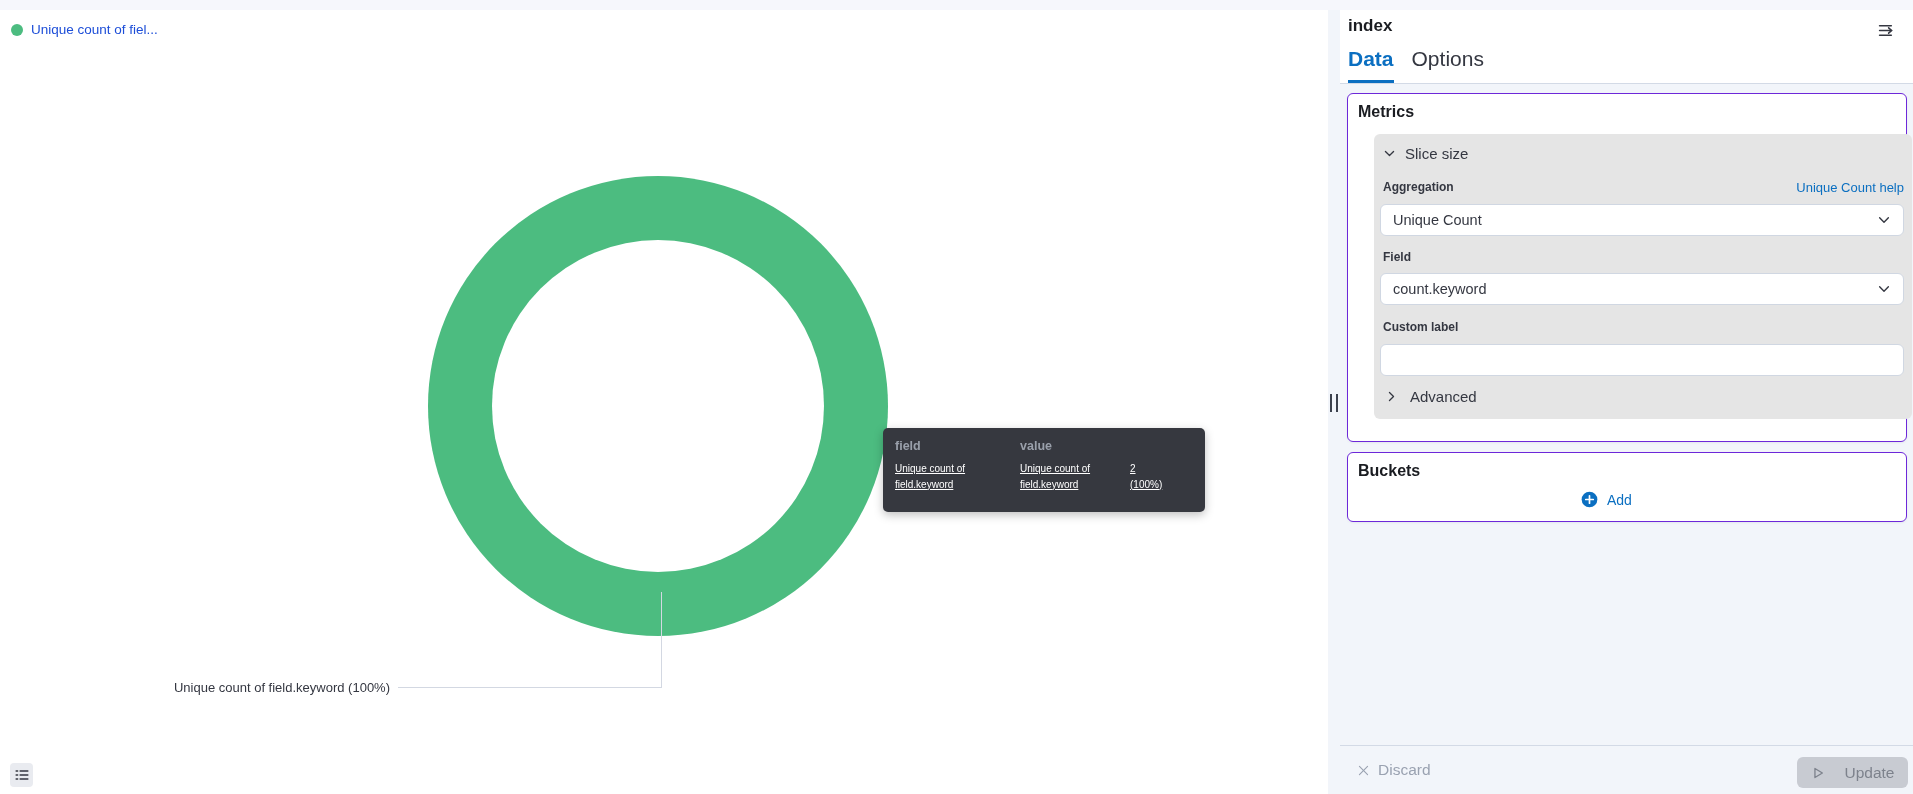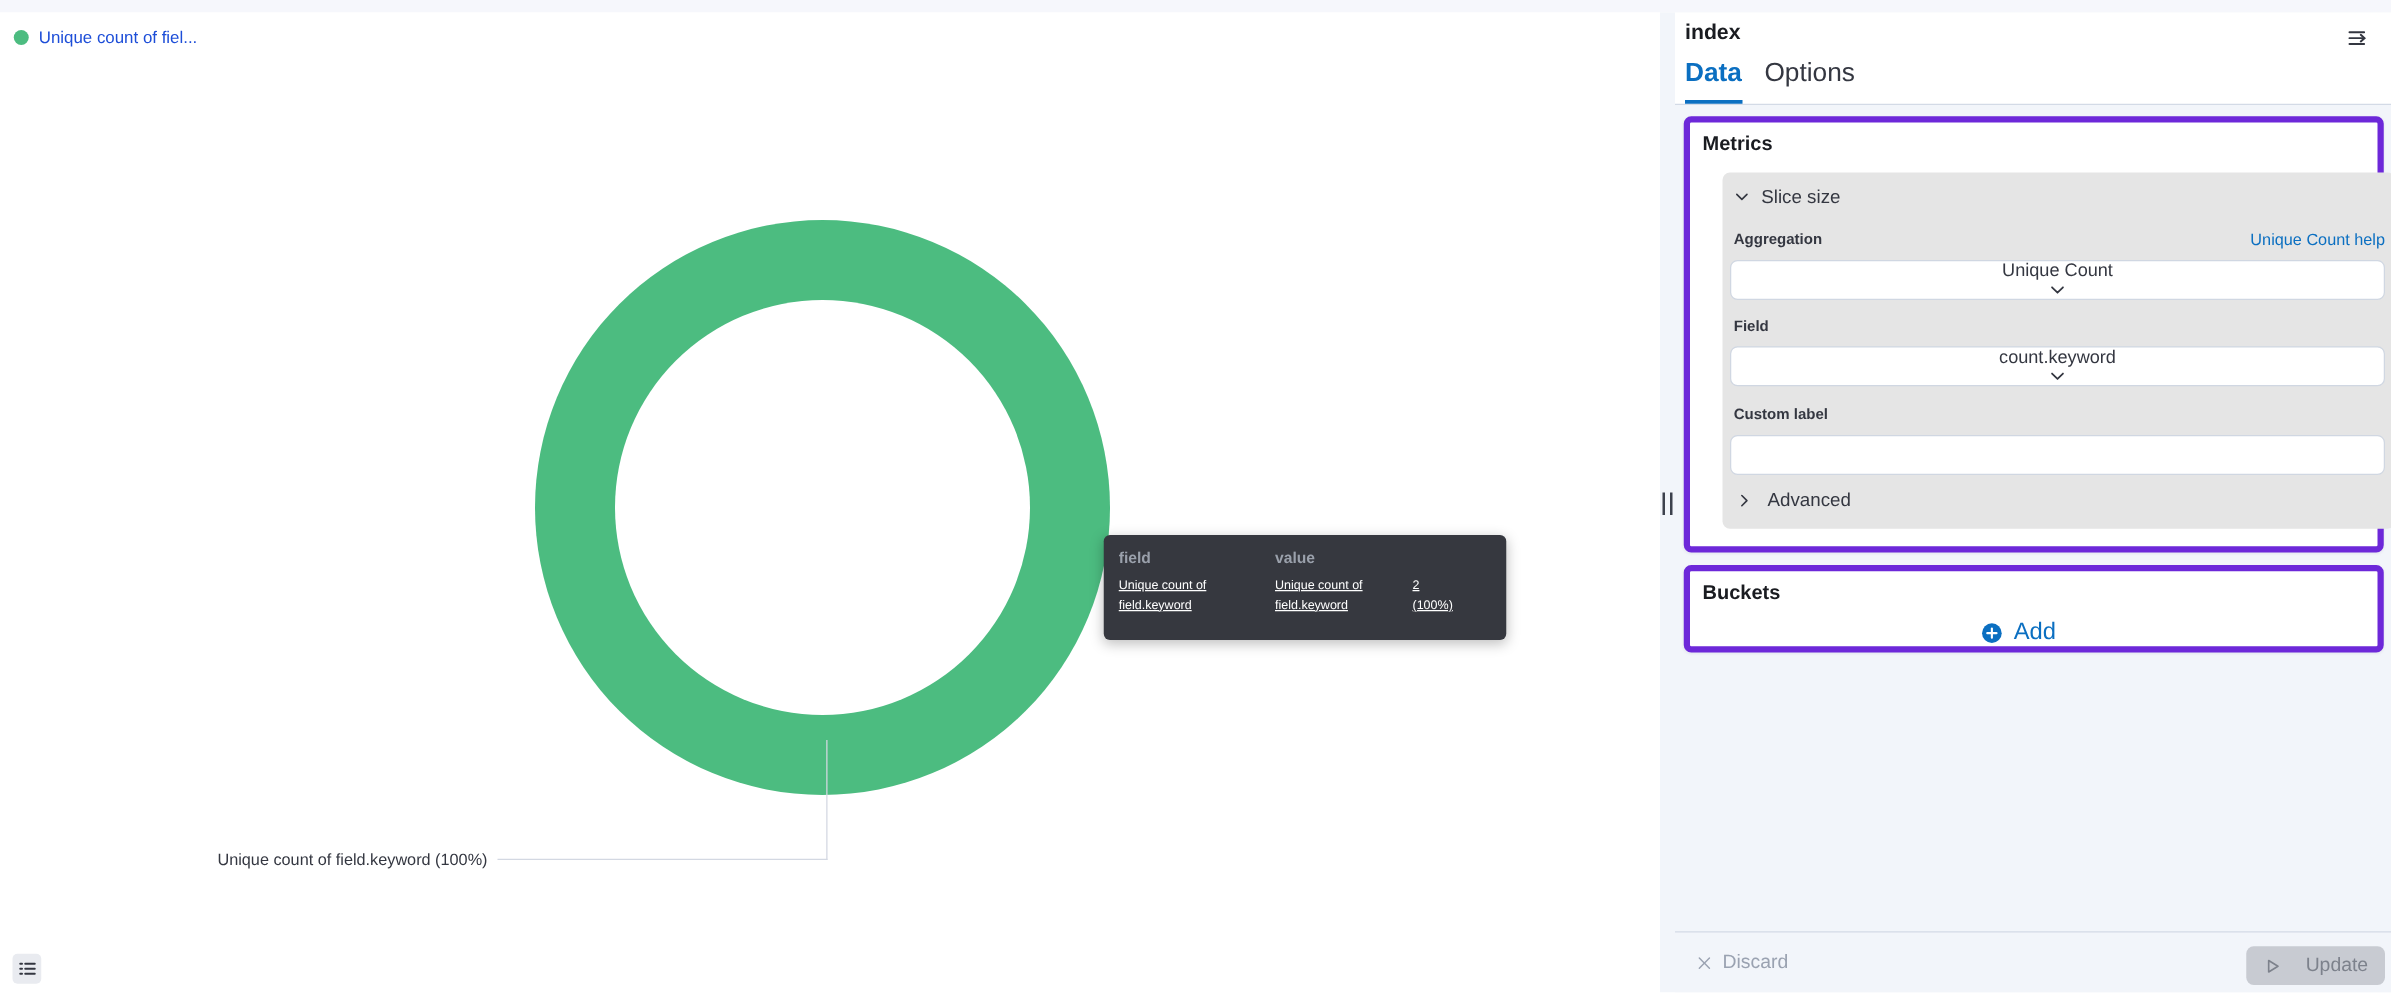--- a/index.html
+++ b/index.html
@@ -38,38 +38,38 @@
 
   .panel-header { position: absolute; left: 1340px; top: 10px; width: 573px; height: 74px; background: #fff; border-bottom: 1px solid #d3dae6; }
   .panel-title { position: absolute; left: 8px; top: 6px; font-size: 17px; font-weight: bold; color: #1a1c21; }
   .collapse-btn { position: absolute; right: 16px; top: 10px; background: none; border: none; cursor: pointer; padding: 2px; }
   .tabs { position: absolute; left: 8px; bottom: 0; display: flex; gap: 18px; }
   .tab { font-size: 21px; padding-bottom: 9px; cursor: pointer; border-bottom: 3px solid transparent; color: #343741; }
   .tab.active { color: #0b6fc1; font-weight: bold; border-bottom-color: #0b6fc1; }
 
   .panel-body { position: absolute; left: 1340px; top: 84px; width: 573px; height: 661px; }
 
-  .card { position: absolute; left: 7px; width: 560px; background: #fff; border: 5px solid #6d28d9; border-radius: 6px; box-shadow: 0 1px 2px rgba(152,162,179,.15); }
+  .card { position: absolute; left: 7px; width: 560px; background: #fff; border: 1px solid #6d28d9; border-radius: 6px; box-shadow: 0 1px 2px rgba(152,162,179,.15); }
   .card-metrics { top: 9px; height: 349px; }
   .card-heading { position: absolute; left: 10px; top: 9px; font-size: 16px; font-weight: bold; color: #1a1c21; }
 
   .inset { position: absolute; left: 26px; top: 40px; width: 538px; height: 285px; background: #e5e5e5; border-radius: 6px; }
   .accordion-row { position: absolute; left: 9px; top: 11px; display: flex; align-items: center; gap: 9px; cursor: pointer; }
   .accordion-label { font-size: 15px; color: #343741; }
   .field-label { position: absolute; left: 9px; font-size: 12px; font-weight: bold; color: #343741; }
   .help-link { position: absolute; right: 8px; top: 46px; font-size: 13px; color: #0b6fc1; cursor: pointer; text-decoration: none; }
-  .select { position: absolute; left: 6px; width: 524px; height: 32px; background: #fff; border: 1px solid #d0d7e2; border-radius: 6px; display: flex; align-items: center; padding: 0 12px; cursor: pointer; flex-direction: column; }
+  .select { position: absolute; left: 6px; width: 524px; height: 32px; background: #fff; border: 1px solid #d0d7e2; border-radius: 6px; display: flex; align-items: center; padding: 0 12px; cursor: pointer; }
   .select-value { font-size: 14.5px; color: #343741; flex: 1; }
   .text-input { position: absolute; left: 6px; width: 524px; height: 32px; background: #fff; border: 1px solid #d0d7e2; border-radius: 6px; padding: 0 12px; font-size: 14.5px; font-family: "Liberation Sans", sans-serif; color: #343741; }
   .advanced-row { position: absolute; left: 11px; top: 254px; display: flex; align-items: center; gap: 12px; cursor: pointer; }
   .advanced-label { font-size: 15px; color: #343741; }
 
   .card-buckets { top: 368px; height: 70px; }
   .add-row { position: absolute; left: 233px; top: 38px; display: flex; align-items: center; gap: 9px; cursor: pointer; }
-  .add-label { font-size: 19px; color: #0b6fc1; }
+  .add-label { font-size: 14px; color: #0b6fc1; }
 
   .panel-footer { position: absolute; left: 1340px; top: 745px; width: 573px; height: 49px; border-top: 1px solid #d3dae6; background: #f2f5fa; display: flex; align-items: center; }
   .discard-btn { display: flex; align-items: center; gap: 8px; margin-left: 17px; background: none; border: none; cursor: pointer; font-family: "Liberation Sans", sans-serif; }
   .discard-label { font-size: 15.5px; color: #9aa2b1; }
   .update-btn { position: absolute; right: 5px; top: 11px; width: 111px; height: 31px; background: #c8cbd2; border: none; border-radius: 6px; display: flex; align-items: center; justify-content: center; gap: 20px; cursor: not-allowed; font-family: "Liberation Sans", sans-serif; }
   .update-label { font-size: 15.5px; color: #7d828c; }
 </style>
 </head>
 <body>
 

